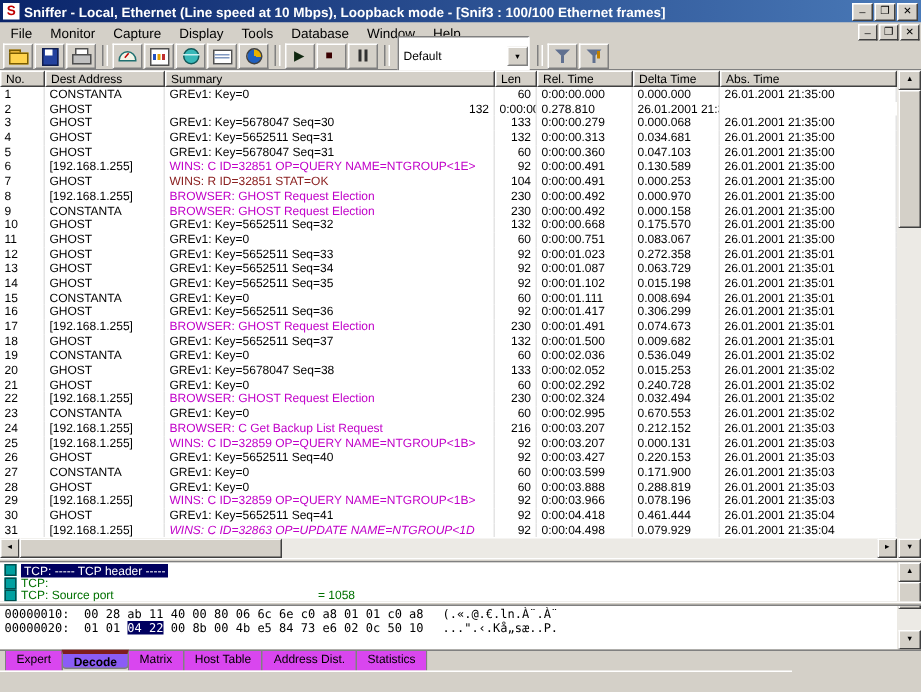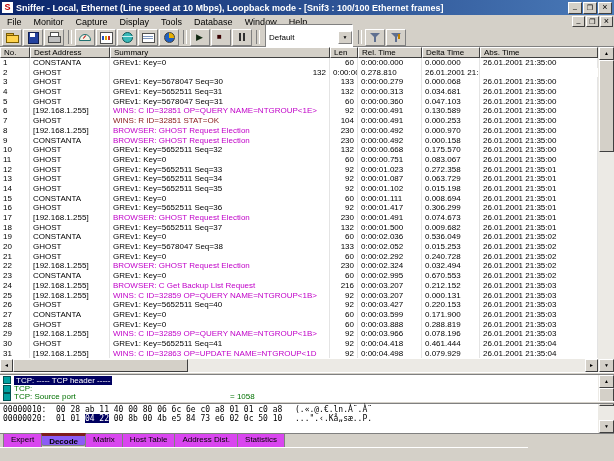--- a/index.html
+++ b/index.html
@@ -88,21 +88,21 @@
 
   
   .split{position:absolute;left:0;width:614px;height:3px;background:#d4d0c8;
      border-top:1px solid #fff;border-bottom:1px solid #808080;box-sizing:border-box}
 
   
   .decodepane{position:absolute;top:375px;left:0;width:598px;height:26px;background:#fff;padding-top:1px;box-sizing:border-box}
   .dline{height:8.4px;display:flex;align-items:center;font-size:8px;color:#007000;position:relative;white-space:nowrap}
   .dicon{width:6px;height:6px;background:#00a0a0;border:1px solid #005050;margin:0 3px 0 3px;flex:0 0 auto}
   .dsel{color:#fff;padding:0 2px}
-  .dval{position:absolute;left:230px}
+  .dval{position:absolute;left:212px}
 
   
   .hexpane{position:absolute;top:404px;left:0;width:598px;height:29px;background:#fff;padding:1px 0 0 3px;box-sizing:border-box}
   .xline{font-family:"DejaVu Sans Mono",monospace;font-size:8px;line-height:9.2px;white-space:pre;position:relative;color:#000}
   .xsel{color:#fff}
   .xascii{position:absolute;left:292px}
 
   
   .tabbar{position:absolute;top:433px;left:0;width:614px;height:14px;background:#d4d0c8;display:flex;
      padding-left:3px;box-sizing:border-box;border-top:1px solid #808080}
@@ -482,21 +482,21 @@
           <span class="fc c1">GHOST</span>
           <span class="fc c2">GREv1: Key=5652511 Seq=41</span>
           <span class="fc c3">92</span>
           <span class="fc c4">0:00:04.418</span>
           <span class="fc c5">0.461.444</span>
           <span class="fc c6">26.01.2001 21:35:04</span>
         </div>
         <div class="frow">
           <span class="fc c0">31</span>
           <span class="fc c1">[192.168.1.255]</span>
-          <span class="fc c2" style="color: rgb(192, 0, 200);">WINS: C ID=32863 OP=UPDATE NAME=NTGROUP&lt;1D</span>
+          <span class="fc c2" style="color: rgb(192, 0, 200); font-style: italic;">WINS: C ID=32863 OP=UPDATE NAME=NTGROUP&lt;1D</span>
           <span class="fc c3">92</span>
           <span class="fc c4">0:00:04.498</span>
           <span class="fc c5">0.079.929</span>
           <span class="fc c6">26.01.2001 21:35:04</span>
         </div>
       </div>
 
     <div class="sb-track hscroll">
       <span class="sbtn" style="left:0;top:0">◄</span>
       <span class="sthumb" style="left:13px;top:0;width:175px;height:13px"></span>

